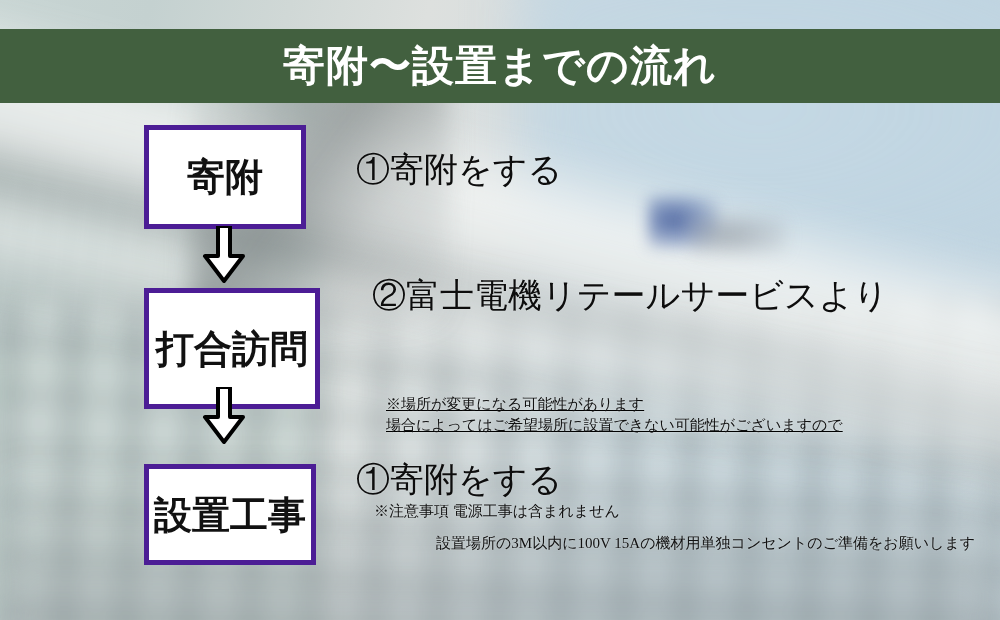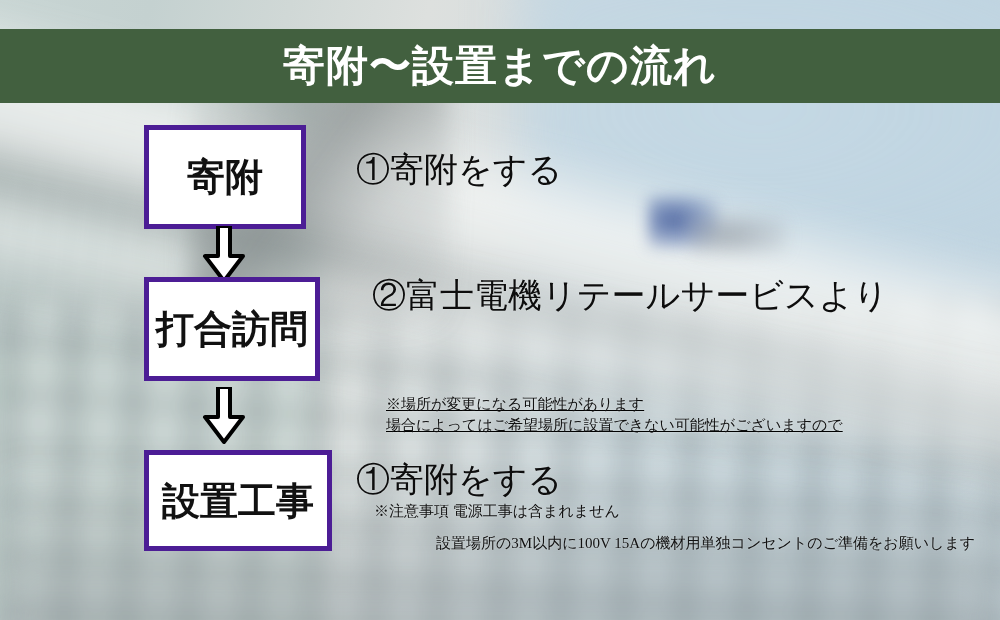--- a/index.html
+++ b/index.html
@@ -223,22 +223,22 @@
   }
   .flow-box-label {
     font-family: "DejaVu Sans", "Liberation Sans", sans-serif;
     font-weight: bold;
     font-size: 38px;
     color: #111111;
     line-height: 1;
     white-space: nowrap;
   }
   #box-1 { left: 144px; top: 125px;  width: 162px; height: 104px; }
-  #box-2 { left: 144px; top: 277px;  width: 176px; height: 104px; }
-  #box-3 { left: 144px; top: 450px;  width: 188px; height: 101px; }
+  #box-2 { left: 144px; top: 288px;  width: 176px; height: 121px; }
+  #box-3 { left: 144px; top: 464px;  width: 172px; height: 101px; }
 
   .flow-arrow {
     position: absolute;
     width: 52px;
     height: 58px;
   }
   #arrow-1 { left: 198px; top: 226px; }
   #arrow-2 { left: 198px; top: 387px; }
 
   

